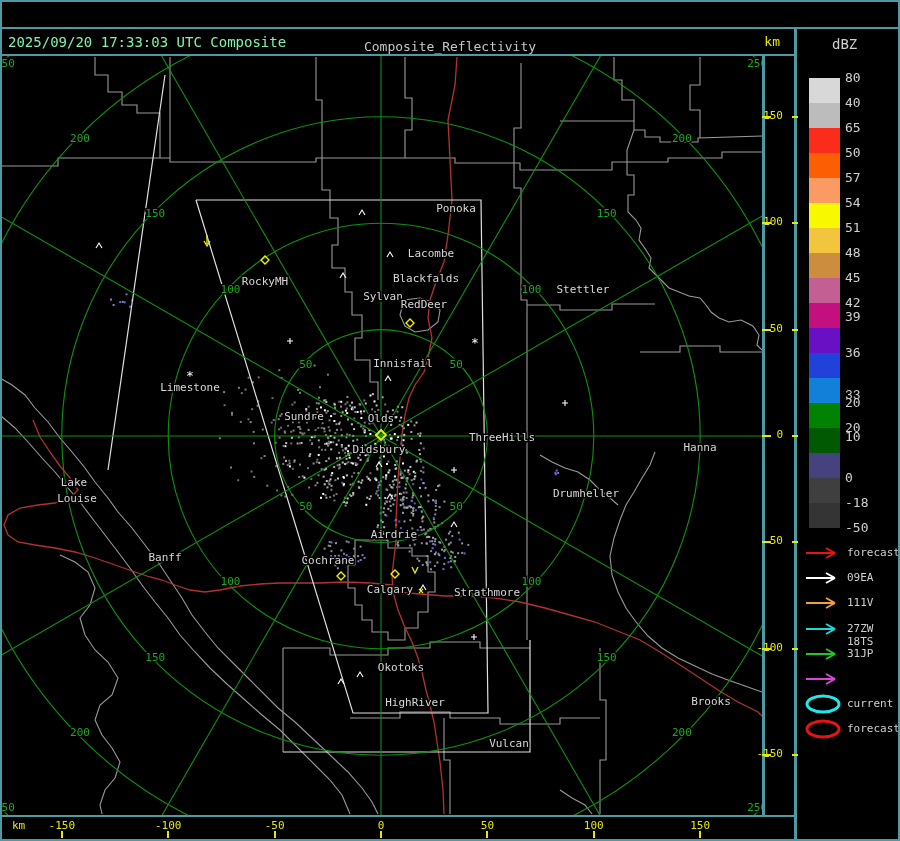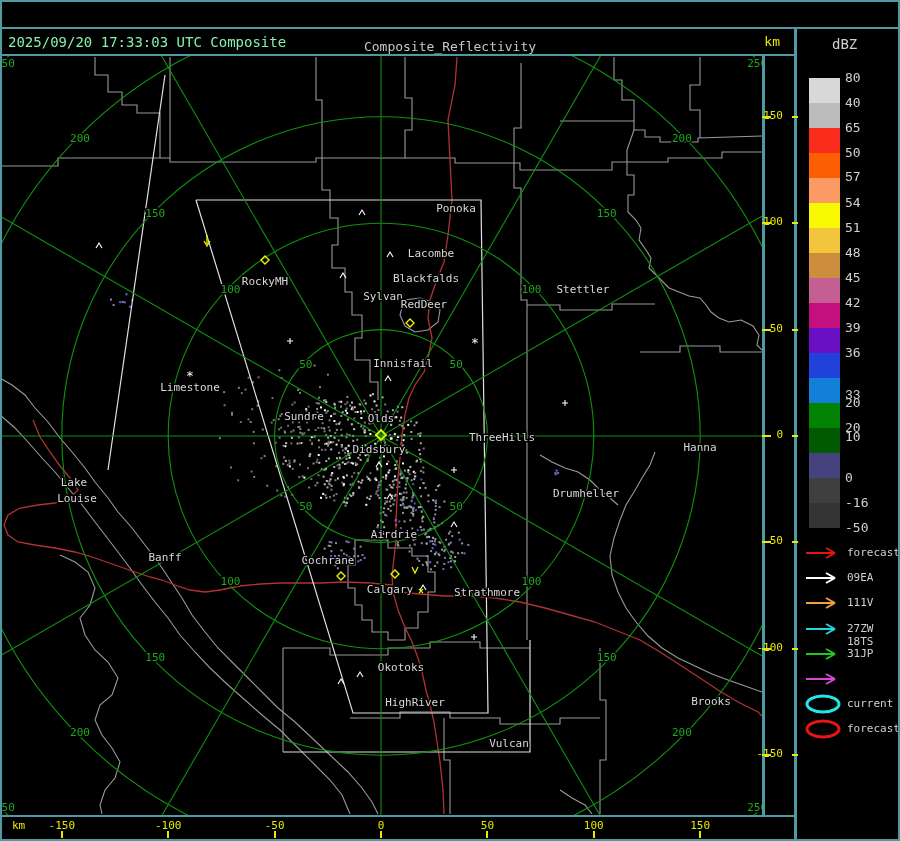--- a/index.html
+++ b/index.html
@@ -982,34 +982,34 @@
         <div class="cblock" style="top: 349px; background: rgb(18, 127, 216);"></div>
         <div class="cblock" style="top: 374px; background: rgb(2, 130, 2);"></div>
         <div class="cblock" style="top: 399px; background: rgb(1, 90, 1);"></div>
         <div class="cblock" style="top: 424px; background: rgb(70, 66, 126);"></div>
         <div class="cblock" style="top: 449px; background: rgb(63, 63, 63);"></div>
         <div class="cblock" style="top: 474px; background: rgb(52, 52, 52);"></div>
         <div class="clabel" style="top: 41px;">80</div>
         <div class="clabel" style="top: 66px;">40</div>
         <div class="clabel" style="top: 91px;">65</div>
         <div class="clabel" style="top: 116px;">50</div>
-        <div class="clabel" style="top: 141px; font-family: Liberation Mono, monospace;">57</div>
+        <div class="clabel" style="top: 141px;">57</div>
         <div class="clabel" style="top: 166px;">54</div>
         <div class="clabel" style="top: 191px;">51</div>
         <div class="clabel" style="top: 216px;">48</div>
         <div class="clabel" style="top: 241px;">45</div>
         <div class="clabel" style="top: 266px;">42</div>
-        <div class="clabel" style="top: 291px;">39</div>
+        <div class="clabel" style="top: 280px;">39</div>
         <div class="clabel" style="top: 316px;">36</div>
         <div class="clabel" style="top: 359px; font-family: Liberation Mono, monospace;">33</div>
         <div class="clabel" style="top: 366px;">20</div>
         <div class="clabel" style="top: 391px;">20</div>
         <div class="clabel" style="top: 400px;">10</div>
         <div class="clabel" style="top: 441px;">0</div>
-        <div class="clabel" style="top: 466px;">-16</div>
+        <div class="clabel" style="top: 466px;">-18</div>
         <div class="clabel" style="top: 491px;">-50</div>
       </div>
     <div id="legend">
         <svg class="legsym" width="42" height="22" style="top: 513px;">
           <path d="M3,11 H32 M32,11 L23,6 M32,11 L23,16" stroke="#e81414" stroke-width="2" fill="none"></path>
         </svg>
         <div class="leglabel" style="top: 516px;">forecast</div>
         <svg class="legsym" width="42" height="22" style="top: 538.2px;">
           <path d="M3,11 H32 M32,11 L23,6 M32,11 L23,16" stroke="#ffffff" stroke-width="2" fill="none"></path>
         </svg>

